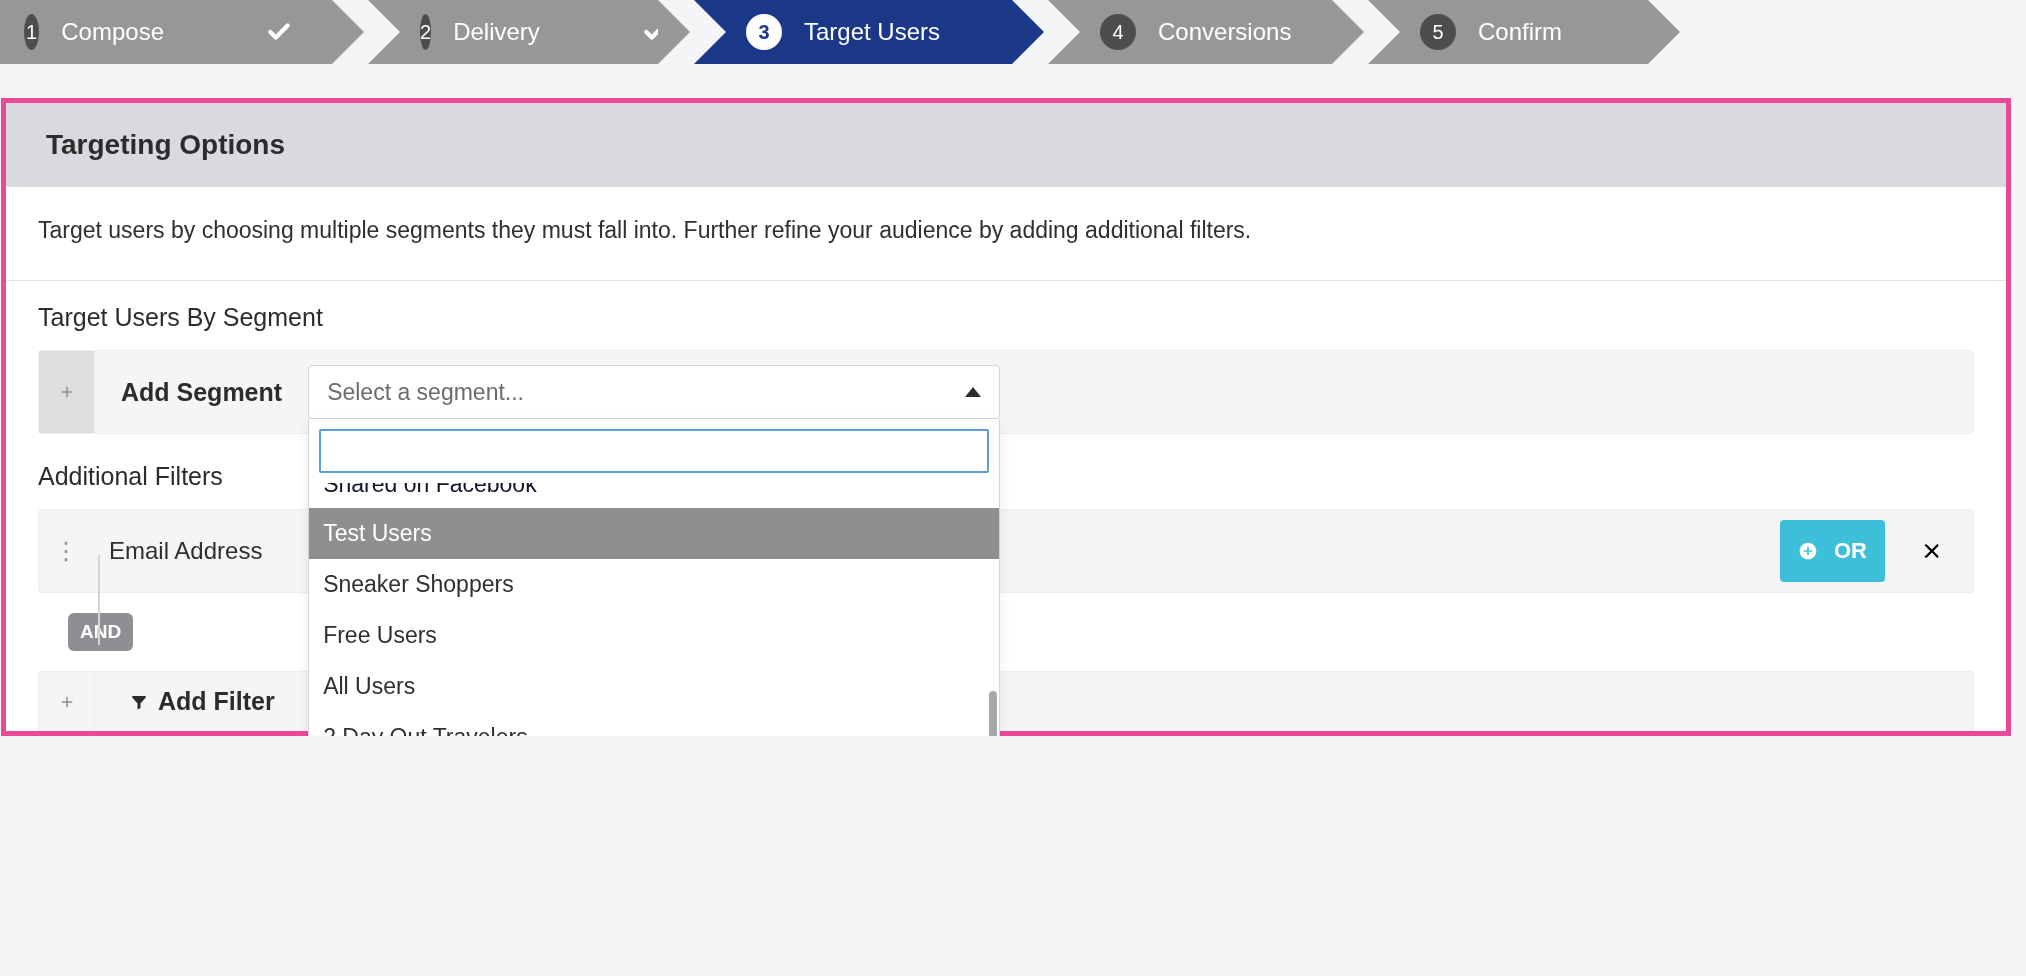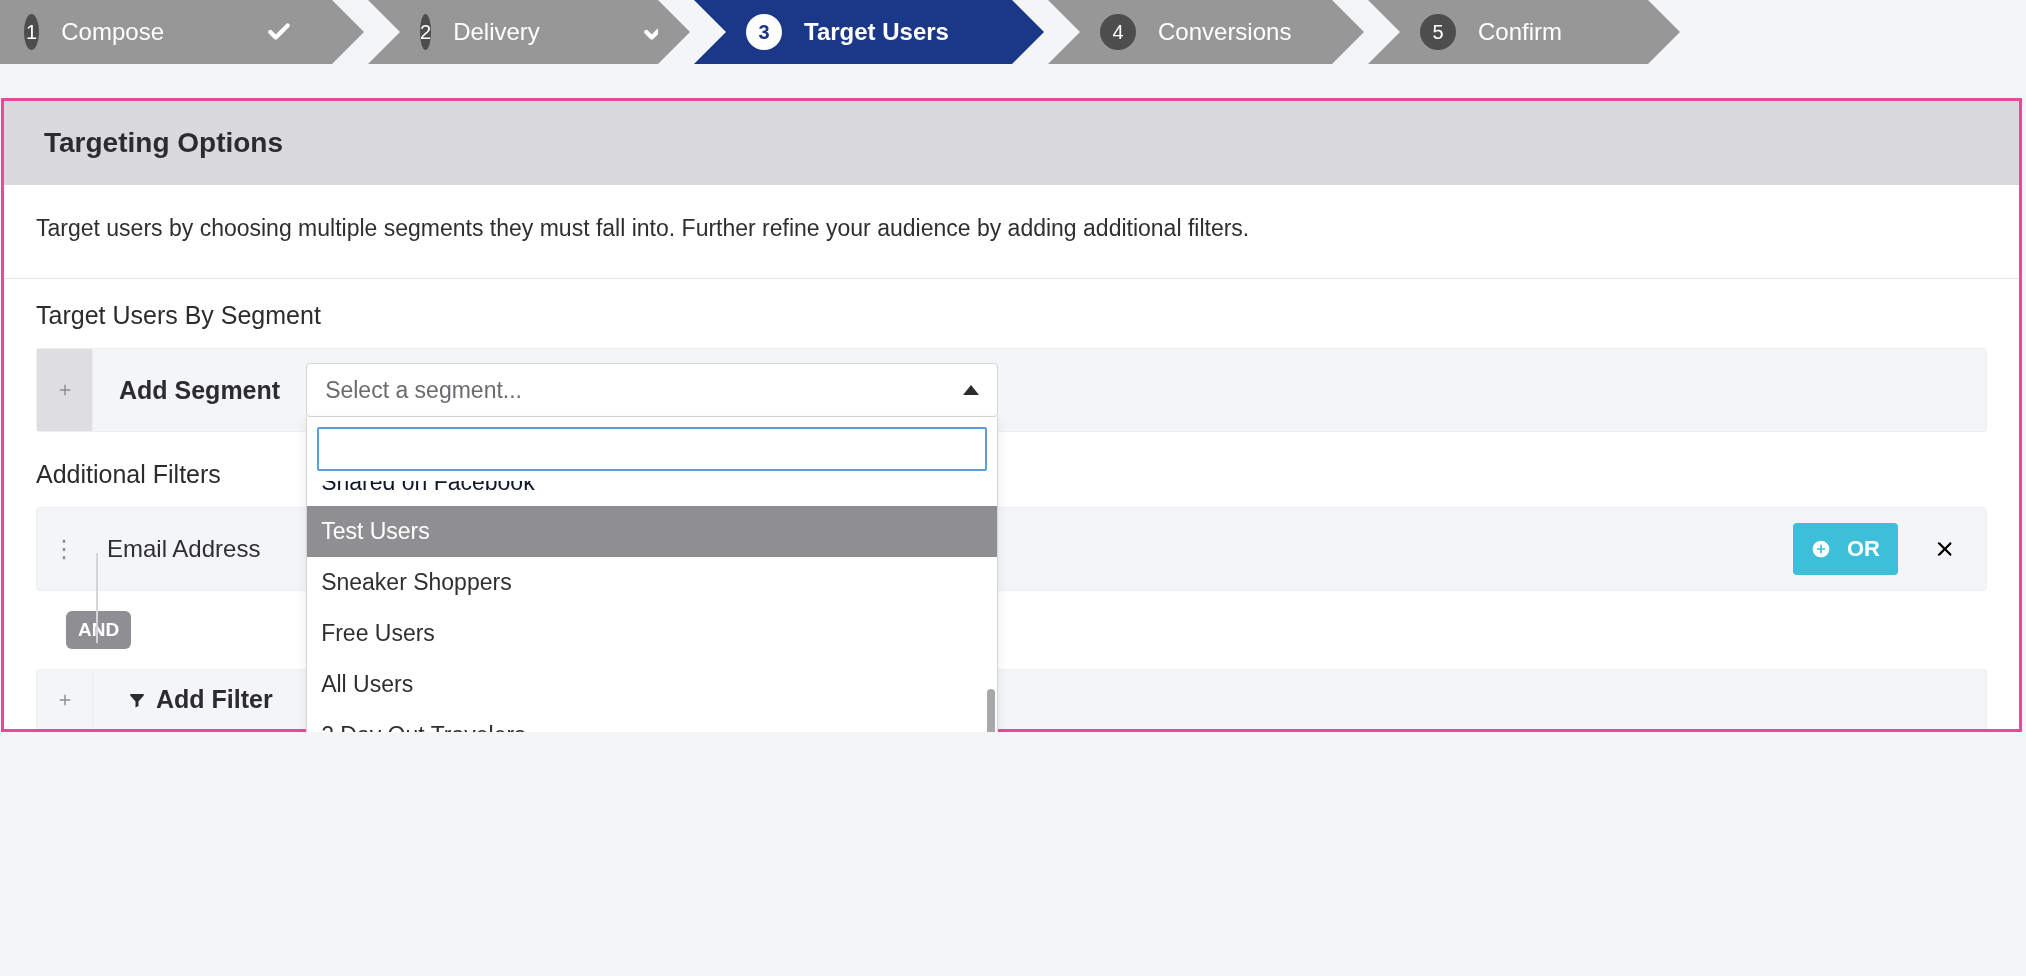--- a/index.html
+++ b/index.html
@@ -91,33 +91,33 @@
     }
     .step.active::after {
       border-left-color: #1b3788;
     }
     .step.active .step-num {
       background: #fff;
       color: #1b3788;
       font-weight: 700;
     }
     .step.active .step-label {
-      font-weight: 700;
+      font-weight: 400;
     }
     .step.s1 { width: 332px; }
     .step.s2 { width: 290px; }
     .step.s3 { width: 318px; }
     .step.s4 { width: 284px; }
     .step.s5 { width: 280px; }
 
     
     .panel {
-      margin: 34px 4px 0 1px;
+      margin: 34px 15px 0 1px;
       background: #fff;
-      border: 3px solid #ec4899;
+      border: 5px solid #ec4899;
     }
     .panel-header {
       background: #dad9dd;
       padding: 26px 40px;
     }
     .panel-title {
       font-size: 28px;
       font-weight: 700;
       color: #2c2c2e;
     }
@@ -274,21 +274,21 @@
     }
     .or-button {
       margin-left: auto;
       display: flex;
       align-items: center;
       gap: 16px;
       background: #3dbfd9;
       color: #fff;
       border: none;
       border-radius: 4px;
-      height: 52px;
+      height: 62px;
       padding: 0 18px;
       font-size: 22px;
       font-weight: 600;
       cursor: pointer;
     }
     .or-button .circle-plus {
       width: 20px; height: 20px;
     }
     .close-x {
       padding: 0 30px 0 36px;

